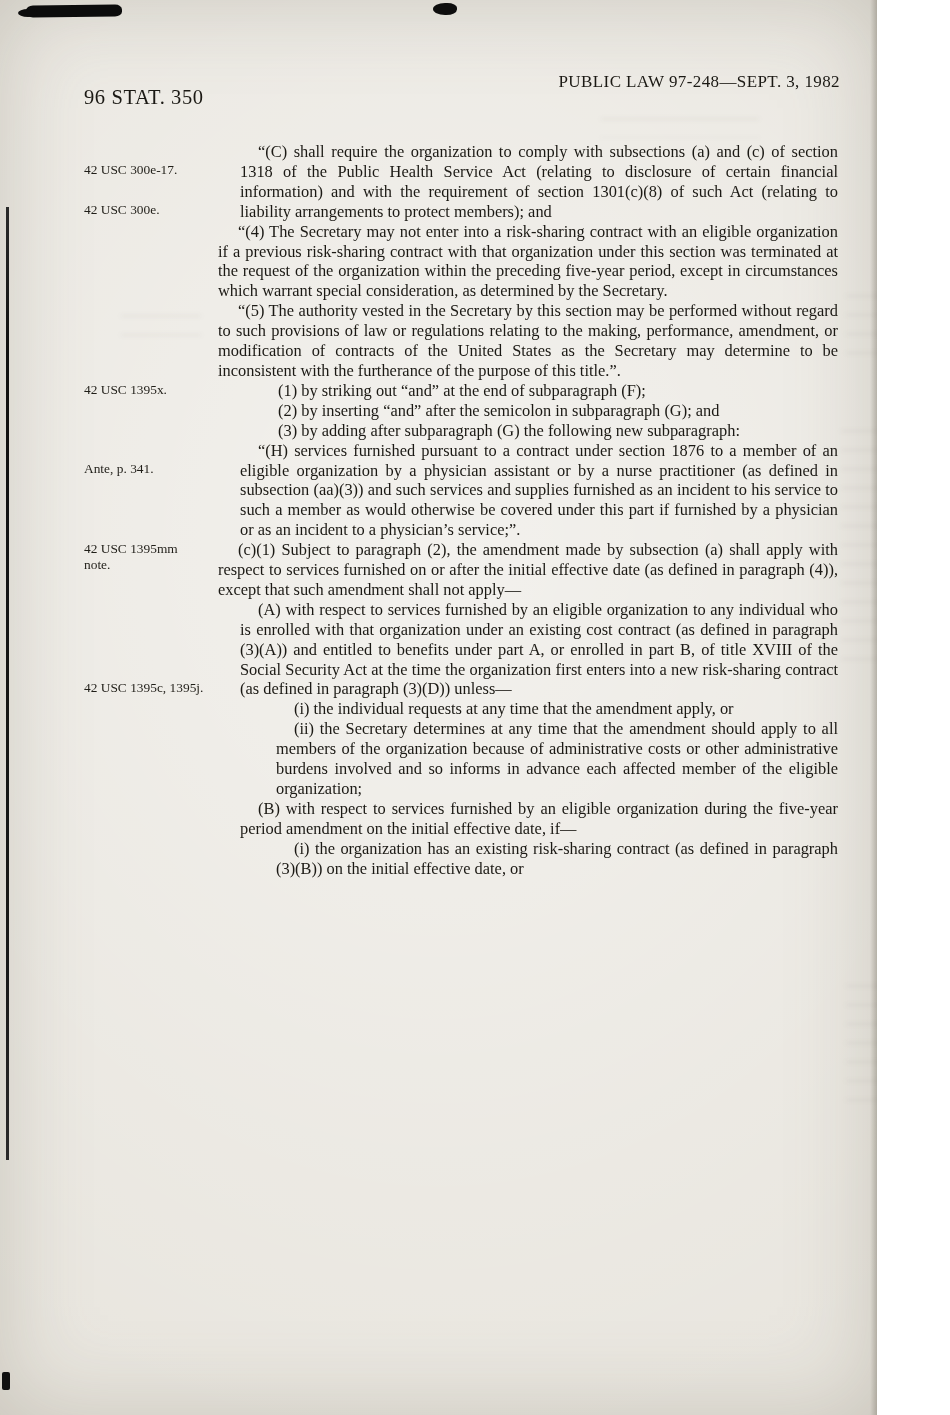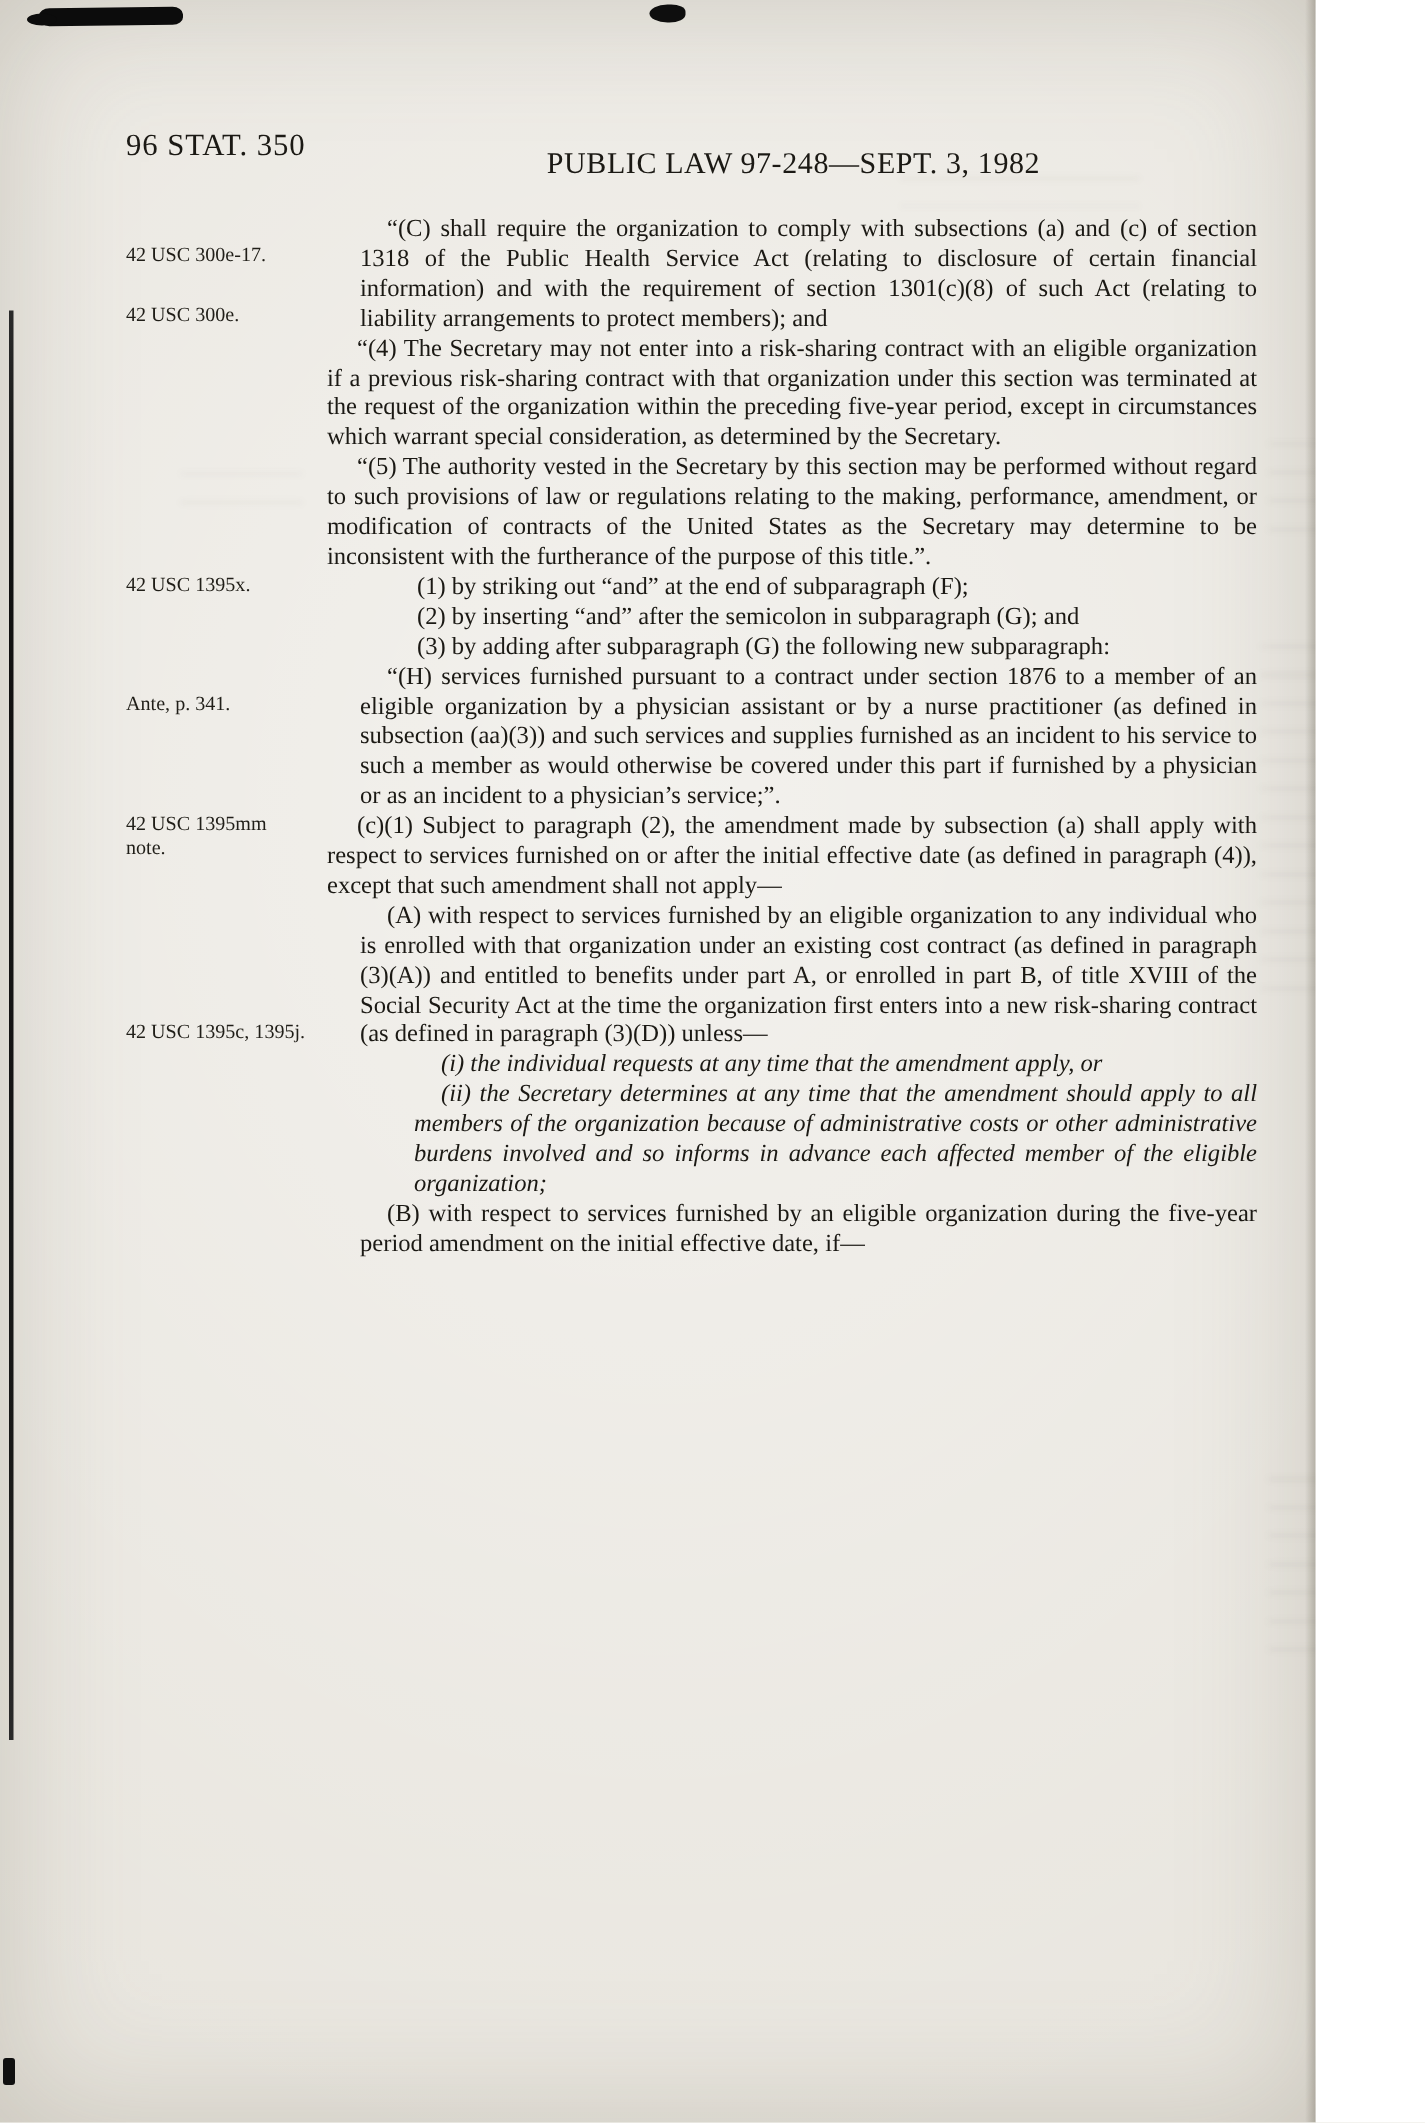--- a/index.html
+++ b/index.html
@@ -14,36 +14,36 @@
     font-family:"Liberation Serif", serif;
     color:#1b1914;
   }
 
   
   .header-stat {
     position:absolute; left:84px; top:86px;
     font-size:20.5px; letter-spacing:0.6px;
   }
   .header-title {
-    position:absolute; left:218px; top:98px; width:622px;
-    text-align:center; font-size:20px; letter-spacing:0.4px;
+    position:absolute; left:218px; top:72px; width:622px;
+    text-align:right; font-size:17px; letter-spacing:0.4px;
   }
 
   
   .content {
     position:absolute; left:218px; top:142px; width:620px;
     font-size:16.4px; line-height:19.9px;
     text-align:justify;
     hyphens:auto;
   }
   .content p { margin:0; position:relative; }
   p.base   { text-indent:20px; }
   p.q1     { margin-left:22px; text-indent:18px; }
   p.clause { margin-left:40px; text-indent:20px; }
-  p.sub2   { margin-left:58px; text-indent:18px;font-style:italic; }
+  p.sub2   { margin-left:58px; text-indent:18px; }
 
   
   .margin-note {
     position:absolute; left:-134px; width:122px;
     font-size:13.4px; line-height:15.8px;
     text-align:left; text-indent:0;
     color:#201e18;
   }
   .q1 .margin-note { left:-156px; }
   .margin-note .ital { }
@@ -157,15 +157,18 @@
     </p>
 
     <p class="sub2">
       <span>(ii) the Secretary determines at any time that the amendment should apply to all members of the organization because of administrative costs or other administrative burdens involved and so informs in advance each affected member of the eligible organization;</span>
     </p>
 
     <p class="q1">
       <span>(B) with respect to services furnished by an eligible organization during the five-year period amendment on the initial effective date, if—</span>
     </p>
 
+    <p class="sub2">
+      <span>(i) the organization has an existing risk-sharing contract (as defined in paragraph (3)(B)) on the initial effective date, or</span>
+    </p>
 
   </div>
 </div>
 
 </body></html>

